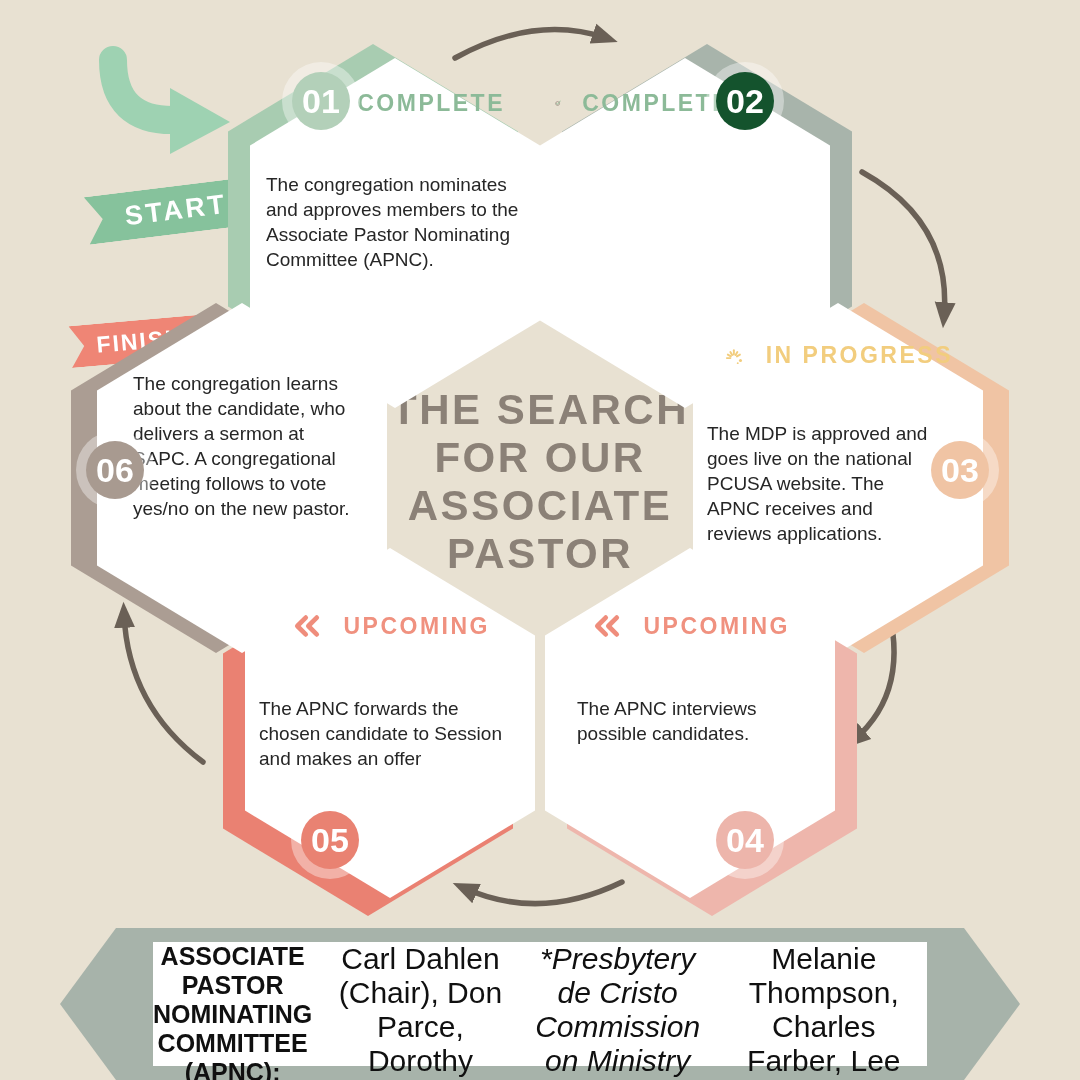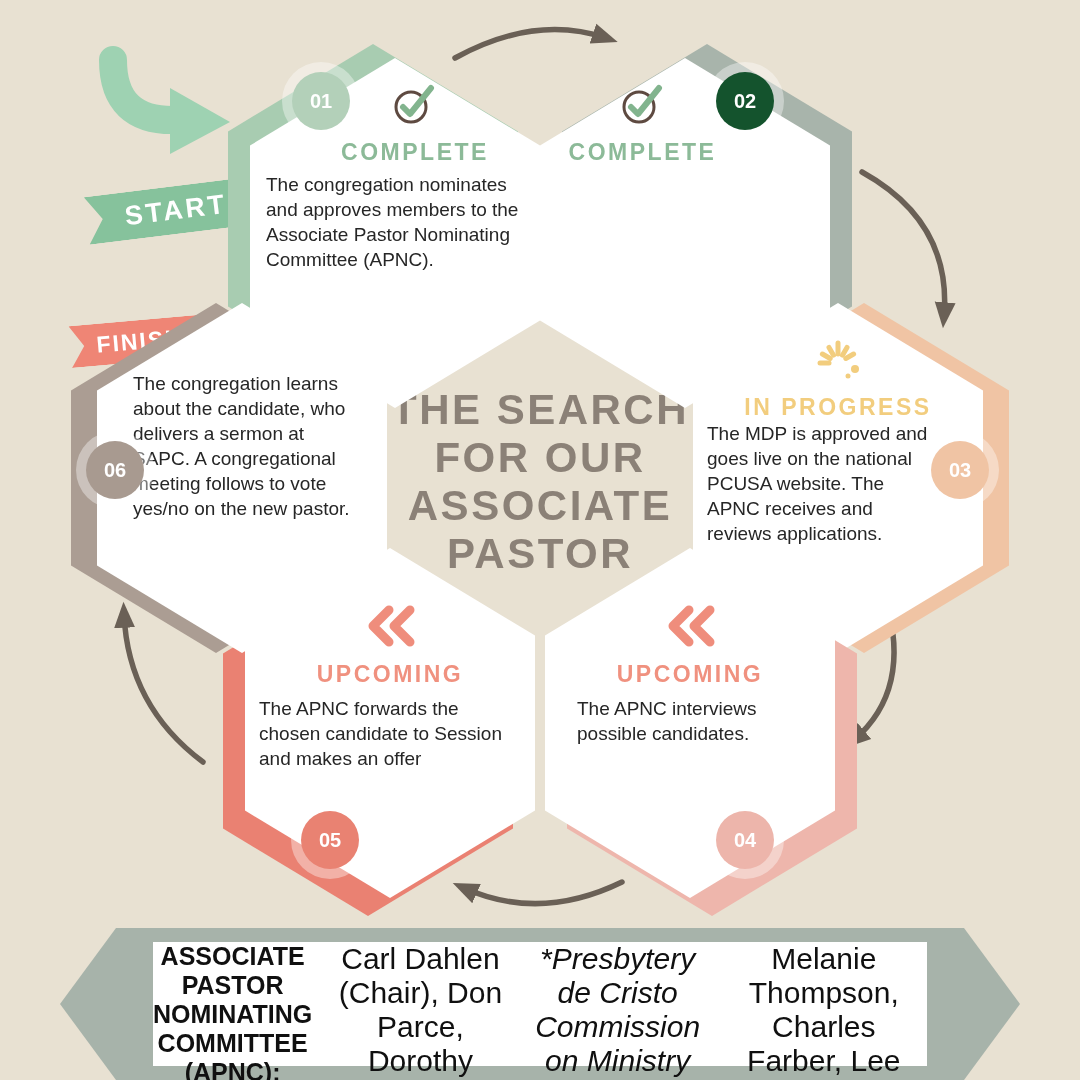--- a/index.html
+++ b/index.html
@@ -33,32 +33,32 @@
   .s1 .accent{background:#a8ccb1; transform:translate(-22px,-14px);}
   .s2 .accent{background:#a8b4ab; transform:translate(22px,-14px);}
   .s3 .accent{background:#f0c4a4; transform:translate(26px,0);}
   .s4 .accent{background:#eeb6ac; transform:translate(22px,18px);}
   .s5 .accent{background:#ea8172; transform:translate(-22px,18px);}
   .s6 .accent{background:#ab9d93; transform:translate(-26px,0);}
 
   .badge{
     position:absolute; width:58px; height:58px; border-radius:50%;
     display:flex; align-items:center; justify-content:center;
-    color:#fff; font-weight:bold; font-size:20px; z-index:3;
+    color:#fff; font-weight:bold; font-size:34px; z-index:3;
     box-shadow:0 0 0 10px rgba(255,255,255,0.38);
   }
   .s1 .badge{left:42px;  top:14px;  background:#b3d0b9;}
   .s2 .badge{left:176px; top:14px;  background:#14532d;text-align:center;}
   .s3 .badge{left:238px; top:138px; background:#f0c4a4;}
   .s4 .badge{left:171px; top:263px; background:#edb5ab;}
   .s5 .badge{left:56px;  top:263px; background:#e98272;}
   .s6 .badge{left:-11px; top:138px; background:#a89a90;}
 
-  .status-col{position:absolute; display:flex; flex-direction:column;
-              align-items:center; gap:13px; z-index:2;}
+  .status-col{position:absolute; display:flex; flex-direction:row;
+              align-items:center; gap:21px; z-index:2;}
   .status{font-weight:bold; font-size:23px; letter-spacing:2.5px; white-space:nowrap;}
   .st-green{color:#8cba98;}
   .st-yellow{color:#f2cd7e;}
   .st-salmon{color:#f0917f;}
 
   .s1 .status-col{left:75px; width:180px; top:22px;}
   .s2 .status-col{left:15px; width:175px; top:22px;}
   .s3 .status-col{left:30px; width:230px; top:26px;}
   .s4 .status-col{left:45px; width:200px; top:56px;}
   .s5 .status-col{left:45px; width:200px; top:56px;}

